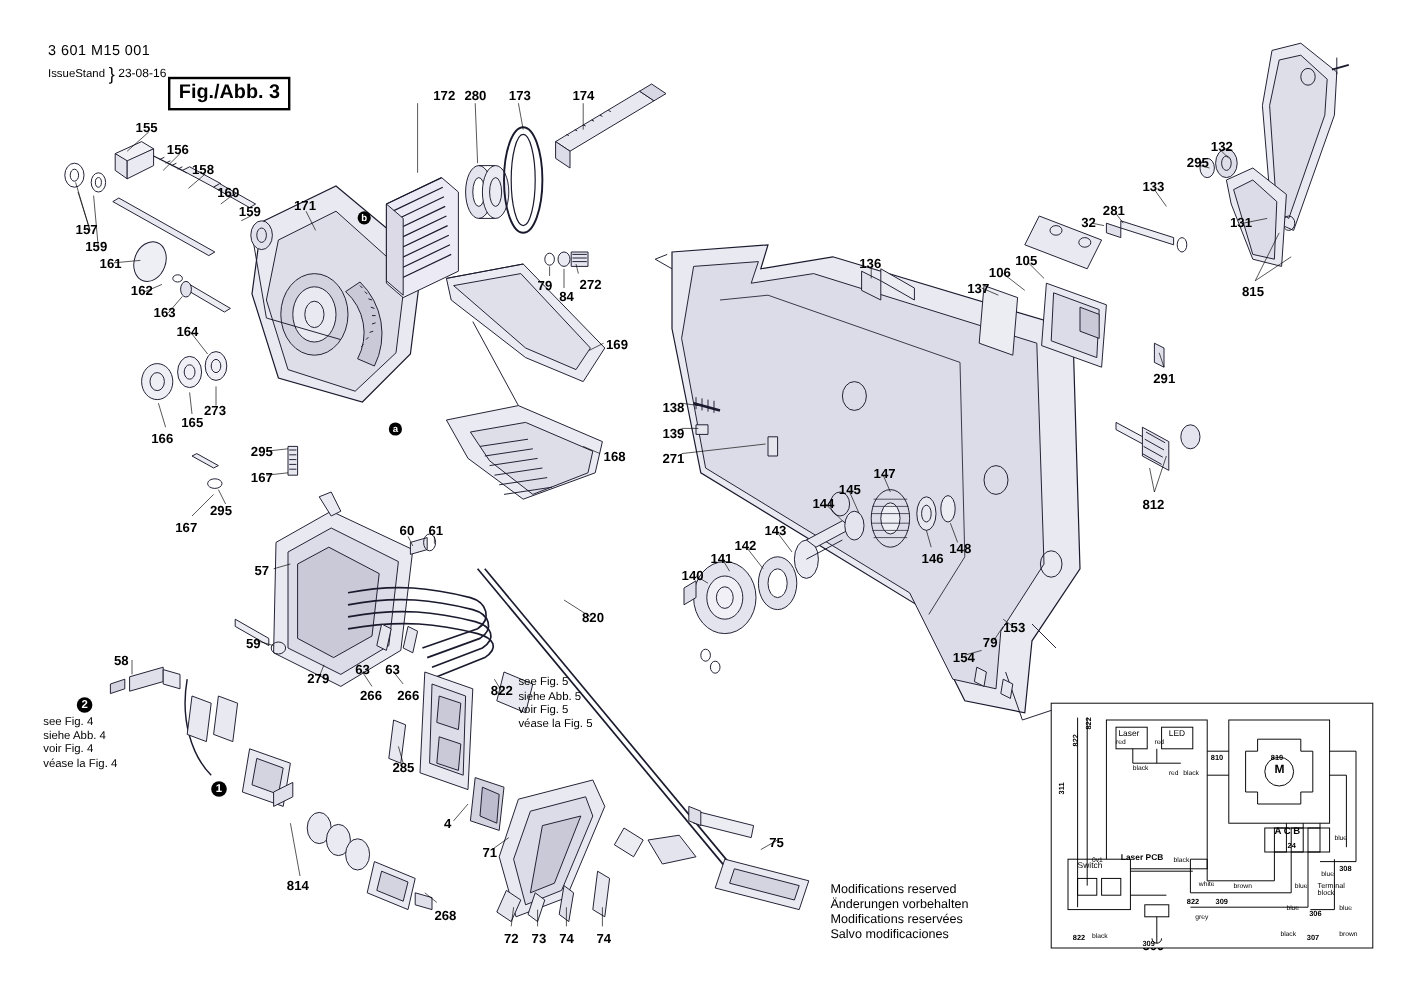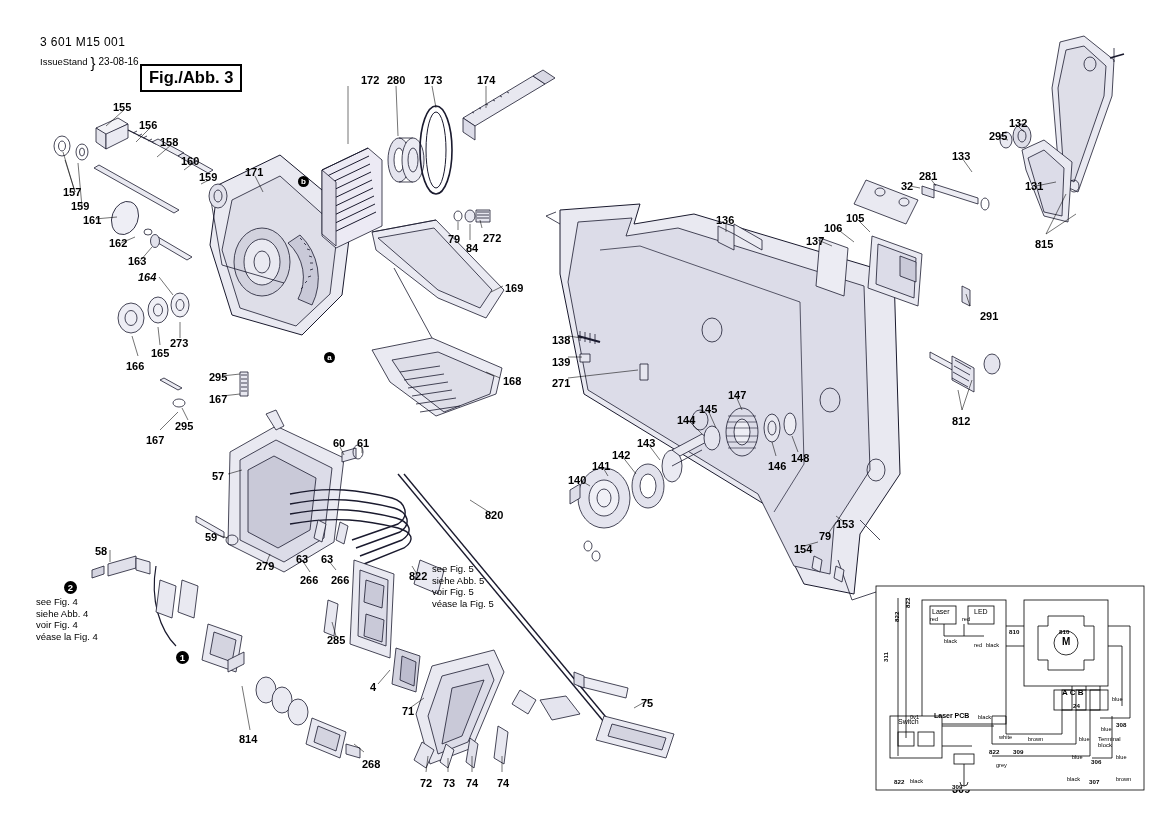--- a/index.html
+++ b/index.html
@@ -354,34 +354,38 @@
   <div class="figbox">Fig./Abb. 3</div>
 
   <div class="note" style="left:36px;top:596px;">see Fig. 4
 siehe Abb. 4
 voir Fig. 4
 véase la Fig. 4</div>
   <div class="note" style="left:432px;top:563px;">see Fig. 5
 siehe Abb. 5
 voir Fig. 5
 véase la Fig. 5</div>
+  <div class="mods">Modifications reserved
+Änderungen vorbehalten
+Modifications reservées
+Salvo modificaciones</div>
 
   <div id="callout-layer">
       <div class="n" style="left: 113px; top: 101px;">155</div>
       <div class="n" style="left: 139px; top: 119px;">156</div>
       <div class="n" style="left: 160px; top: 136px;">158</div>
       <div class="n" style="left: 181px; top: 155px;">160</div>
       <div class="n" style="left: 199px; top: 171px;">159</div>
       <div class="n" style="left: 245px; top: 166px;">171</div>
       <div class="n" style="left: 63px; top: 186px;">157</div>
       <div class="n" style="left: 71px; top: 200px;">159</div>
       <div class="n" style="left: 83px; top: 214px;">161</div>
       <div class="n" style="left: 109px; top: 237px;">162</div>
       <div class="n" style="left: 128px; top: 255px;">163</div>
-      <div class="n" style="left: 138px; top: 271px; font-style: italic;">164</div>
+      <div class="n" style="left: 147px; top: 271px;">164</div>
       <div class="n" style="left: 126px; top: 360px;">166</div>
       <div class="n" style="left: 151px; top: 347px;">165</div>
       <div class="n" style="left: 170px; top: 337px;">273</div>
       <div class="n" style="left: 209px; top: 371px;">295</div>
       <div class="n" style="left: 209px; top: 393px;">167</div>
       <div class="n" style="left: 146px; top: 434px;">167</div>
       <div class="n" style="left: 175px; top: 420px;">295</div>
       <div class="n" style="left: 337px; top: 74px; margin-left: 24px;">172</div>
       <div class="n" style="left: 387px; top: 74px;">280</div>
       <div class="n" style="left: 424px; top: 74px;">173</div>
@@ -398,21 +402,21 @@
       <div class="n" style="left: 806px; top: 235px;">137</div>
       <div class="n" style="left: 824px; top: 222px;">106</div>
       <div class="n" style="left: 846px; top: 212px;">105</div>
       <div class="n" style="left: 901px; top: 180px;">32</div>
       <div class="n" style="left: 919px; top: 170px;">281</div>
       <div class="n" style="left: 952px; top: 150px;">133</div>
       <div class="n" style="left: 989px; top: 130px;">295</div>
       <div class="n" style="left: 1009px; top: 117px;">132</div>
       <div class="n" style="left: 1025px; top: 180px;">131</div>
       <div class="n" style="left: 1035px; top: 238px;">815</div>
-      <div class="n" style="left: 961px; top: 310px; margin-left: 19px;">291</div>
+      <div class="n" style="left: 961px; top: 310px;">291</div>
       <div class="n" style="left: 952px; top: 415px;">812</div>
       <div class="n" style="left: 677px; top: 414px;">144</div>
       <div class="n" style="left: 699px; top: 403px;">145</div>
       <div class="n" style="left: 728px; top: 389px;">147</div>
       <div class="n" style="left: 637px; top: 437px;">143</div>
       <div class="n" style="left: 612px; top: 449px;">142</div>
       <div class="n" style="left: 592px; top: 460px;">141</div>
       <div class="n" style="left: 568px; top: 474px;">140</div>
       <div class="n" style="left: 768px; top: 460px;">146</div>
       <div class="n" style="left: 791px; top: 452px;">148</div>

